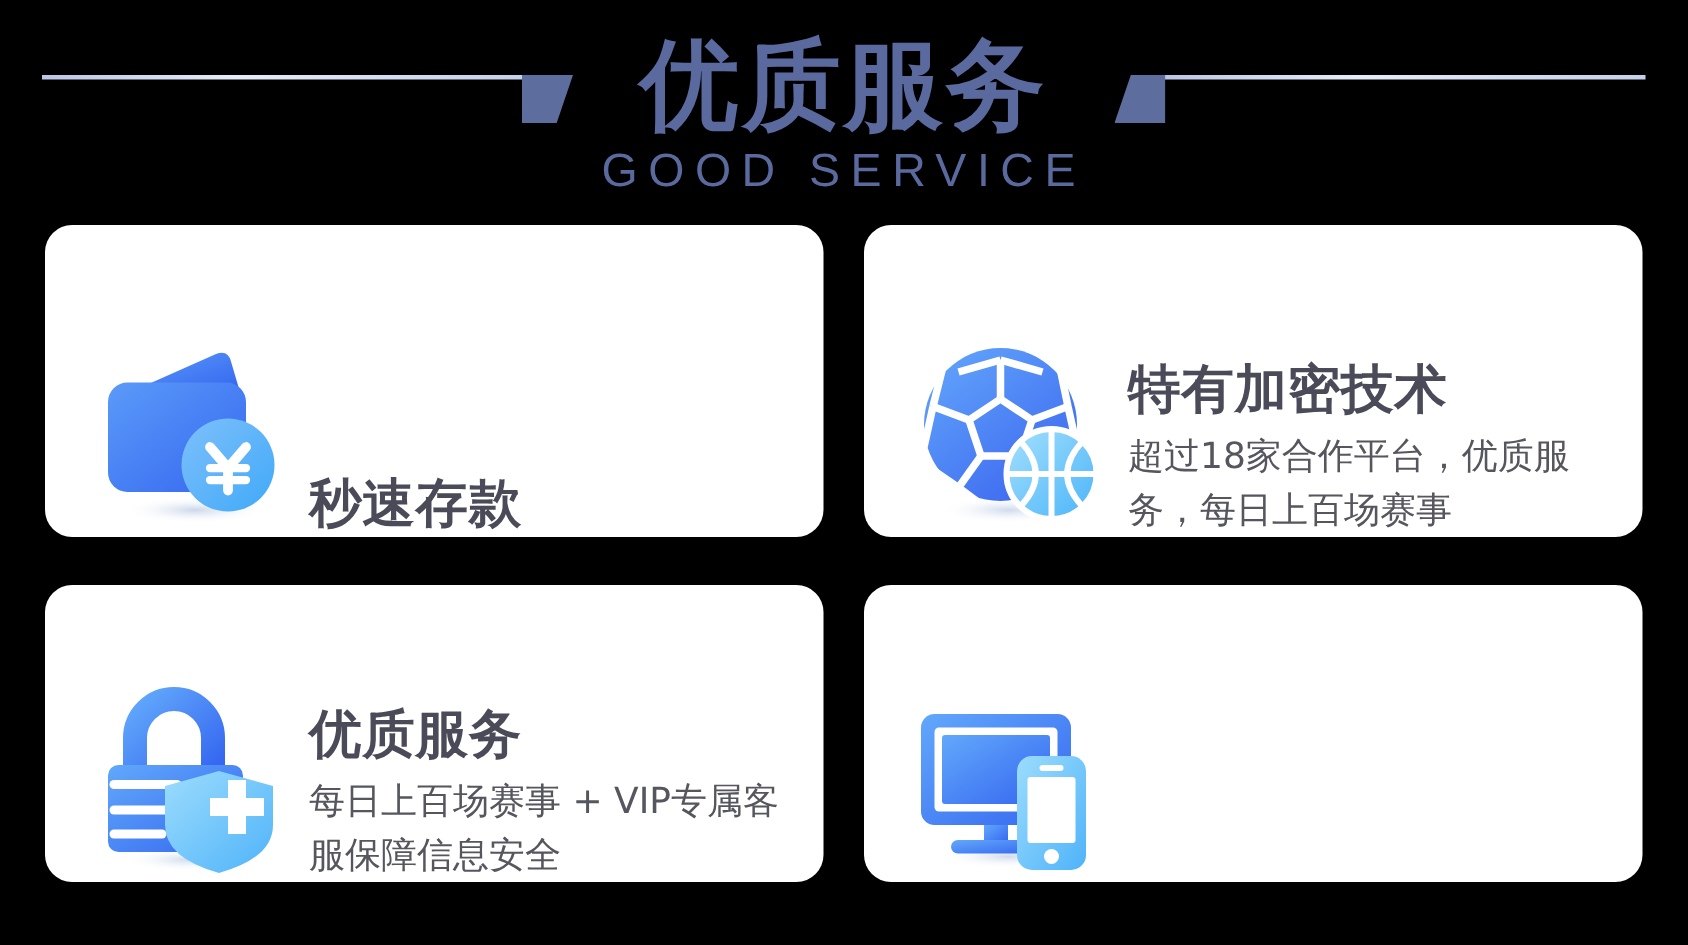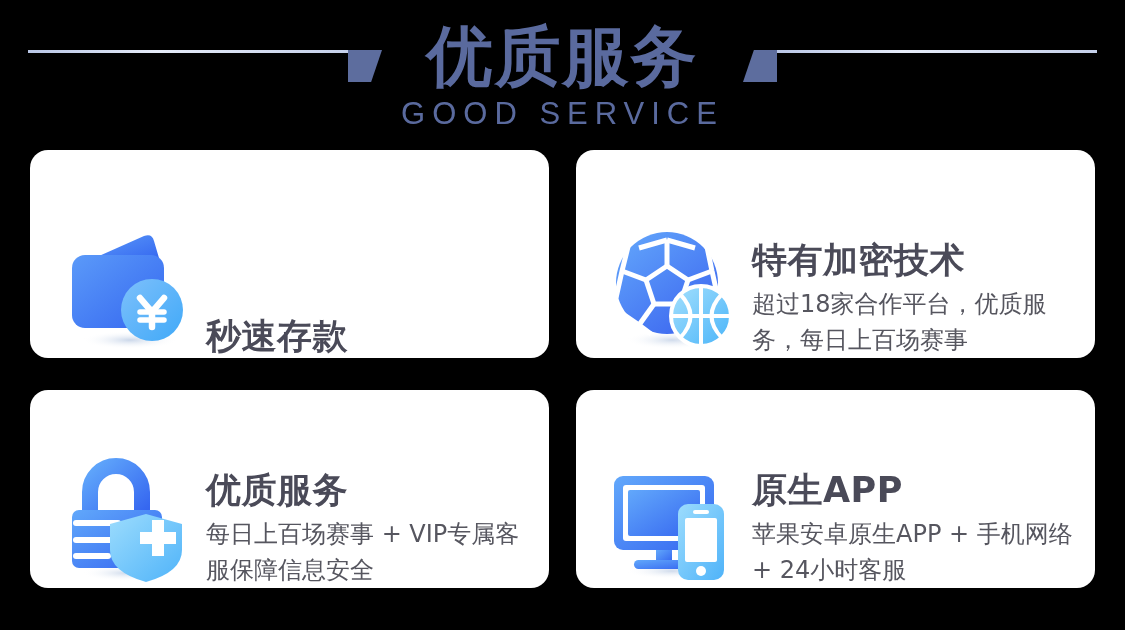--- a/index.html
+++ b/index.html
@@ -299,19 +299,15 @@
         <rect x="17" y="33" width="82" height="56" rx="3" fill="#ffffff"></rect>
         <rect x="22" y="38" width="72" height="46" rx="2" fill="url(#g4a)"></rect>
         <rect x="50" y="98" width="16" height="12" fill="url(#g4a)"></rect>
         <rect x="28" y="108" width="60" height="9" rx="4.5" fill="url(#g4a)"></rect>
         <rect x="72" y="52" width="46" height="76" rx="10" fill="url(#g4b)"></rect>
         <rect x="79" y="66" width="32" height="44" rx="2" fill="#ffffff"></rect>
         <rect x="87" y="58" width="16" height="4" rx="2" fill="#ffffff"></rect>
         <circle cx="95" cy="119" r="5" fill="#ffffff"></circle>
       </svg>
     </div>
-    <div class="card-text">
-      <p class="card-title">原生APP</p>
-      <p class="card-desc wide">苹果安卓原生APP + 手机网络 + 24小时客服</p>
-    </div>
   </div>
 
 </div>
 
 </body></html>

